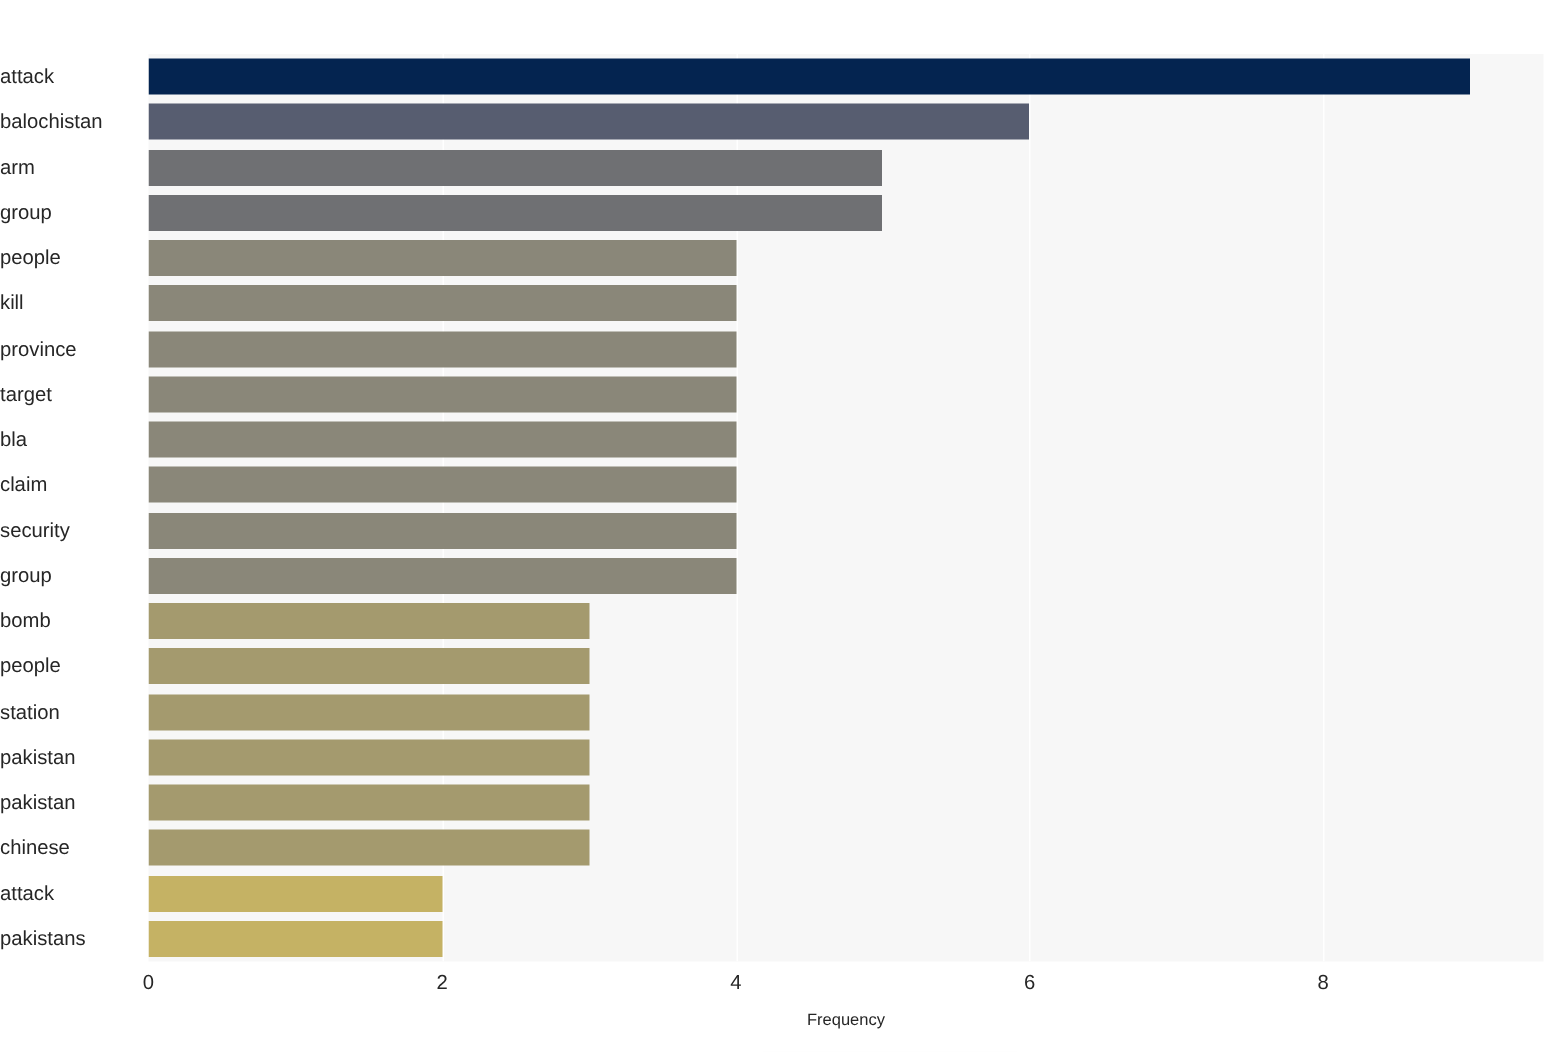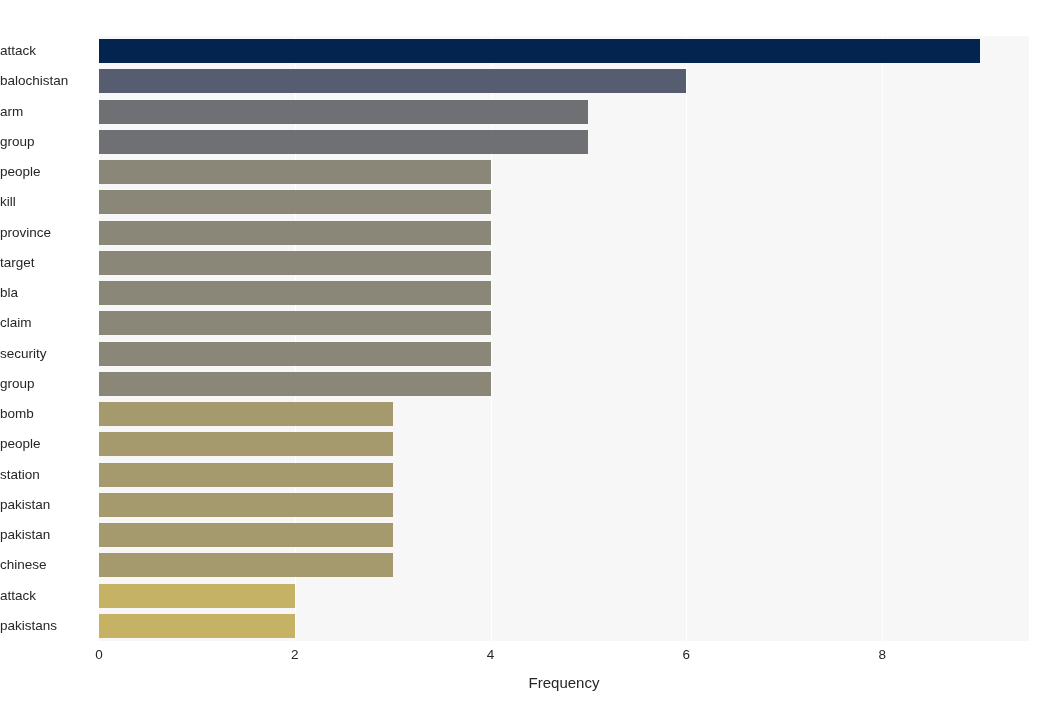--- a/index.html
+++ b/index.html
@@ -104,21 +104,21 @@
     white-space: nowrap;
     line-height: 1;
   }
 
   #x-axis-title {
     position: absolute;
     left: 99px;
     top: 674px;
     width: 930px;
     text-align: center;
-    font-size: 15px;
+    font-size: 11px;
     color: #262626;
   }
 </style>
 </head>
 <body>
 
 <div id="chart-root">
 
 
   <div id="plot-area">

